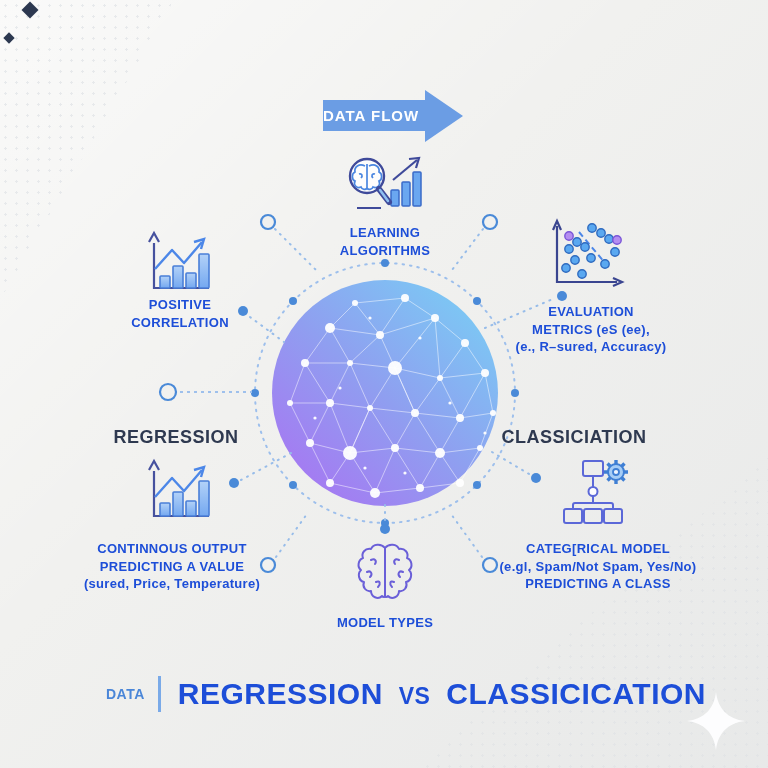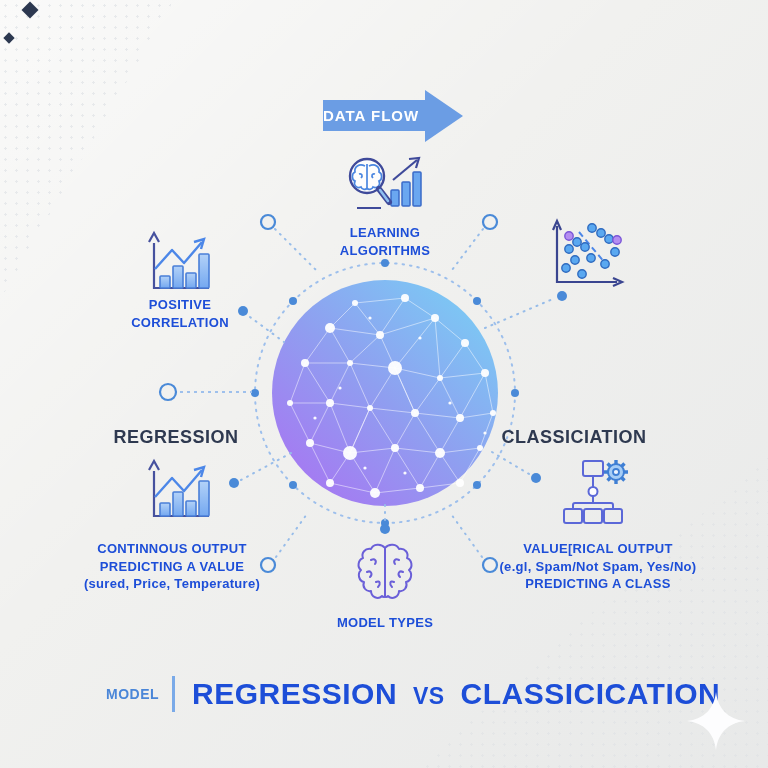--- a/index.html
+++ b/index.html
@@ -208,20 +208,25 @@
         <circle cx="44" cy="42" r="4.2"></circle>
       <circle cx="58" cy="48" r="4.2"></circle>
         <circle cx="68" cy="36" r="4.2"></circle>
         <circle cx="35" cy="58" r="4.2"></circle>
     </g>
     <g fill="#b48df0" stroke="#7a55d8" stroke-width="1.4">
       <circle cx="22" cy="20" r="4.2"></circle>
         <circle cx="70" cy="24" r="4.2"></circle>
     </g>
   </svg>
+  <div class="label" style="left:491px;top:303px;width:200px;">
+    <div>EVALUATION</div>
+    <div>METRICS (eS (ee),</div>
+    <div>(e., R–sured, Accuracy)</div>
+  </div>
 
   <div class="heading" style="left:86px;top:427px;width:180px;">REGRESSION</div>
   <svg class="abs" style="left:145px;top:457px;" width="70" height="70" viewBox="0 0 70 70">
     <defs>
       <linearGradient id="barGradB" x1="0" y1="0" x2="0" y2="1">
         <stop offset="0" stop-color="#b3d2f8"></stop>
           <stop offset="1" stop-color="#74a8f0"></stop>
       </linearGradient>
     </defs>
     <path d="M9,14 V59 H64" stroke="#46519e" stroke-width="2.2" fill="none"></path>
@@ -252,21 +257,21 @@
       <rect x="47" y="52" width="18" height="14" rx="2"></rect>
     </g>
     <circle cx="36" cy="34.5" r="4.5" fill="#fcfcff" stroke="#5b68d8" stroke-width="2"></circle>
     <g stroke="#3f7fd4" stroke-width="3.4">
       <path d="M59,3 V7 M59,23 V27 M47,15 H51 M67,15 H71 M50.5,6.5 L53.5,9.5 M64.5,20.5 L67.5,23.5 M67.5,6.5 L64.5,9.5 M53.5,20.5 L50.5,23.5"></path>
     </g>
     <circle cx="59" cy="15" r="8" fill="#a6cdf6" stroke="#3f7fd4" stroke-width="2"></circle>
     <circle cx="59" cy="15" r="3" fill="#eef5ff" stroke="#3f7fd4" stroke-width="1.8"></circle>
   </svg>
   <div class="label" style="left:478px;top:540px;width:240px;">
-    <div>VALUE[RICAL OUTPUT</div>
+    <div>CATEG[RICAL MODEL</div>
     <div>(e.gl, Spam/Not Spam, Yes/No)</div>
     <div>PREDICTING A CLASS</div>
   </div>
 
   <svg class="abs" style="left:354px;top:540px;" width="62" height="68" viewBox="0 0 62 68">
     <g stroke="#6a5fd8" stroke-width="2" fill="none" stroke-linecap="round" stroke-linejoin="round">
       <path d="M31,8 C27,3 19,4 17,9 C11,8 7,13 9,18 C4,20 3,27 7,30 C3,34 5,41 10,42 C8,47 12,52 17,51 C17,57 24,60 28,56 C30,58 31,57 31,55
                C31,57 32,58 34,56 C38,60 45,57 45,51 C50,52 54,47 52,42 C57,41 59,34 55,30 C59,27 58,20 53,18 C55,13 51,8 45,9 C43,4 35,3 31,8 Z"></path>
       <path d="M31,8 V55"></path>
       <path d="M17,20 C21,18 23,21 21,24"></path>
@@ -275,21 +280,21 @@
       <path d="M45,20 C41,18 39,21 41,24"></path>
       <path d="M49,32 C45,30 43,34 46,37"></path>
       <path d="M40,42 C36,40 35,44 38,47"></path>
     </g>
   </svg>
   <div class="label" style="left:310px;top:614px;width:150px;">
     <div>MODEL TYPES</div>
   </div>
 
   <div class="footer">
-    <span class="footer-tag">MODEL</span>
+    <span class="footer-tag">DATA</span>
     <span class="footer-bar"></span>
     <span class="footer-title">
       <span>REGRESSION</span>
       <span class="vs">VS</span>
       <span>CLASSICICATION</span>
     </span>
   </div>
 
   <svg class="abs" style="left:687px;top:692px;" width="58" height="58" viewBox="0 0 58 58">
     <path d="M29,0 C31,17 41,27 58,29 C41,31 31,41 29,58 C27,41 17,31 0,29 C17,27 27,17 29,0 Z" fill="#fdfdfe"></path>

